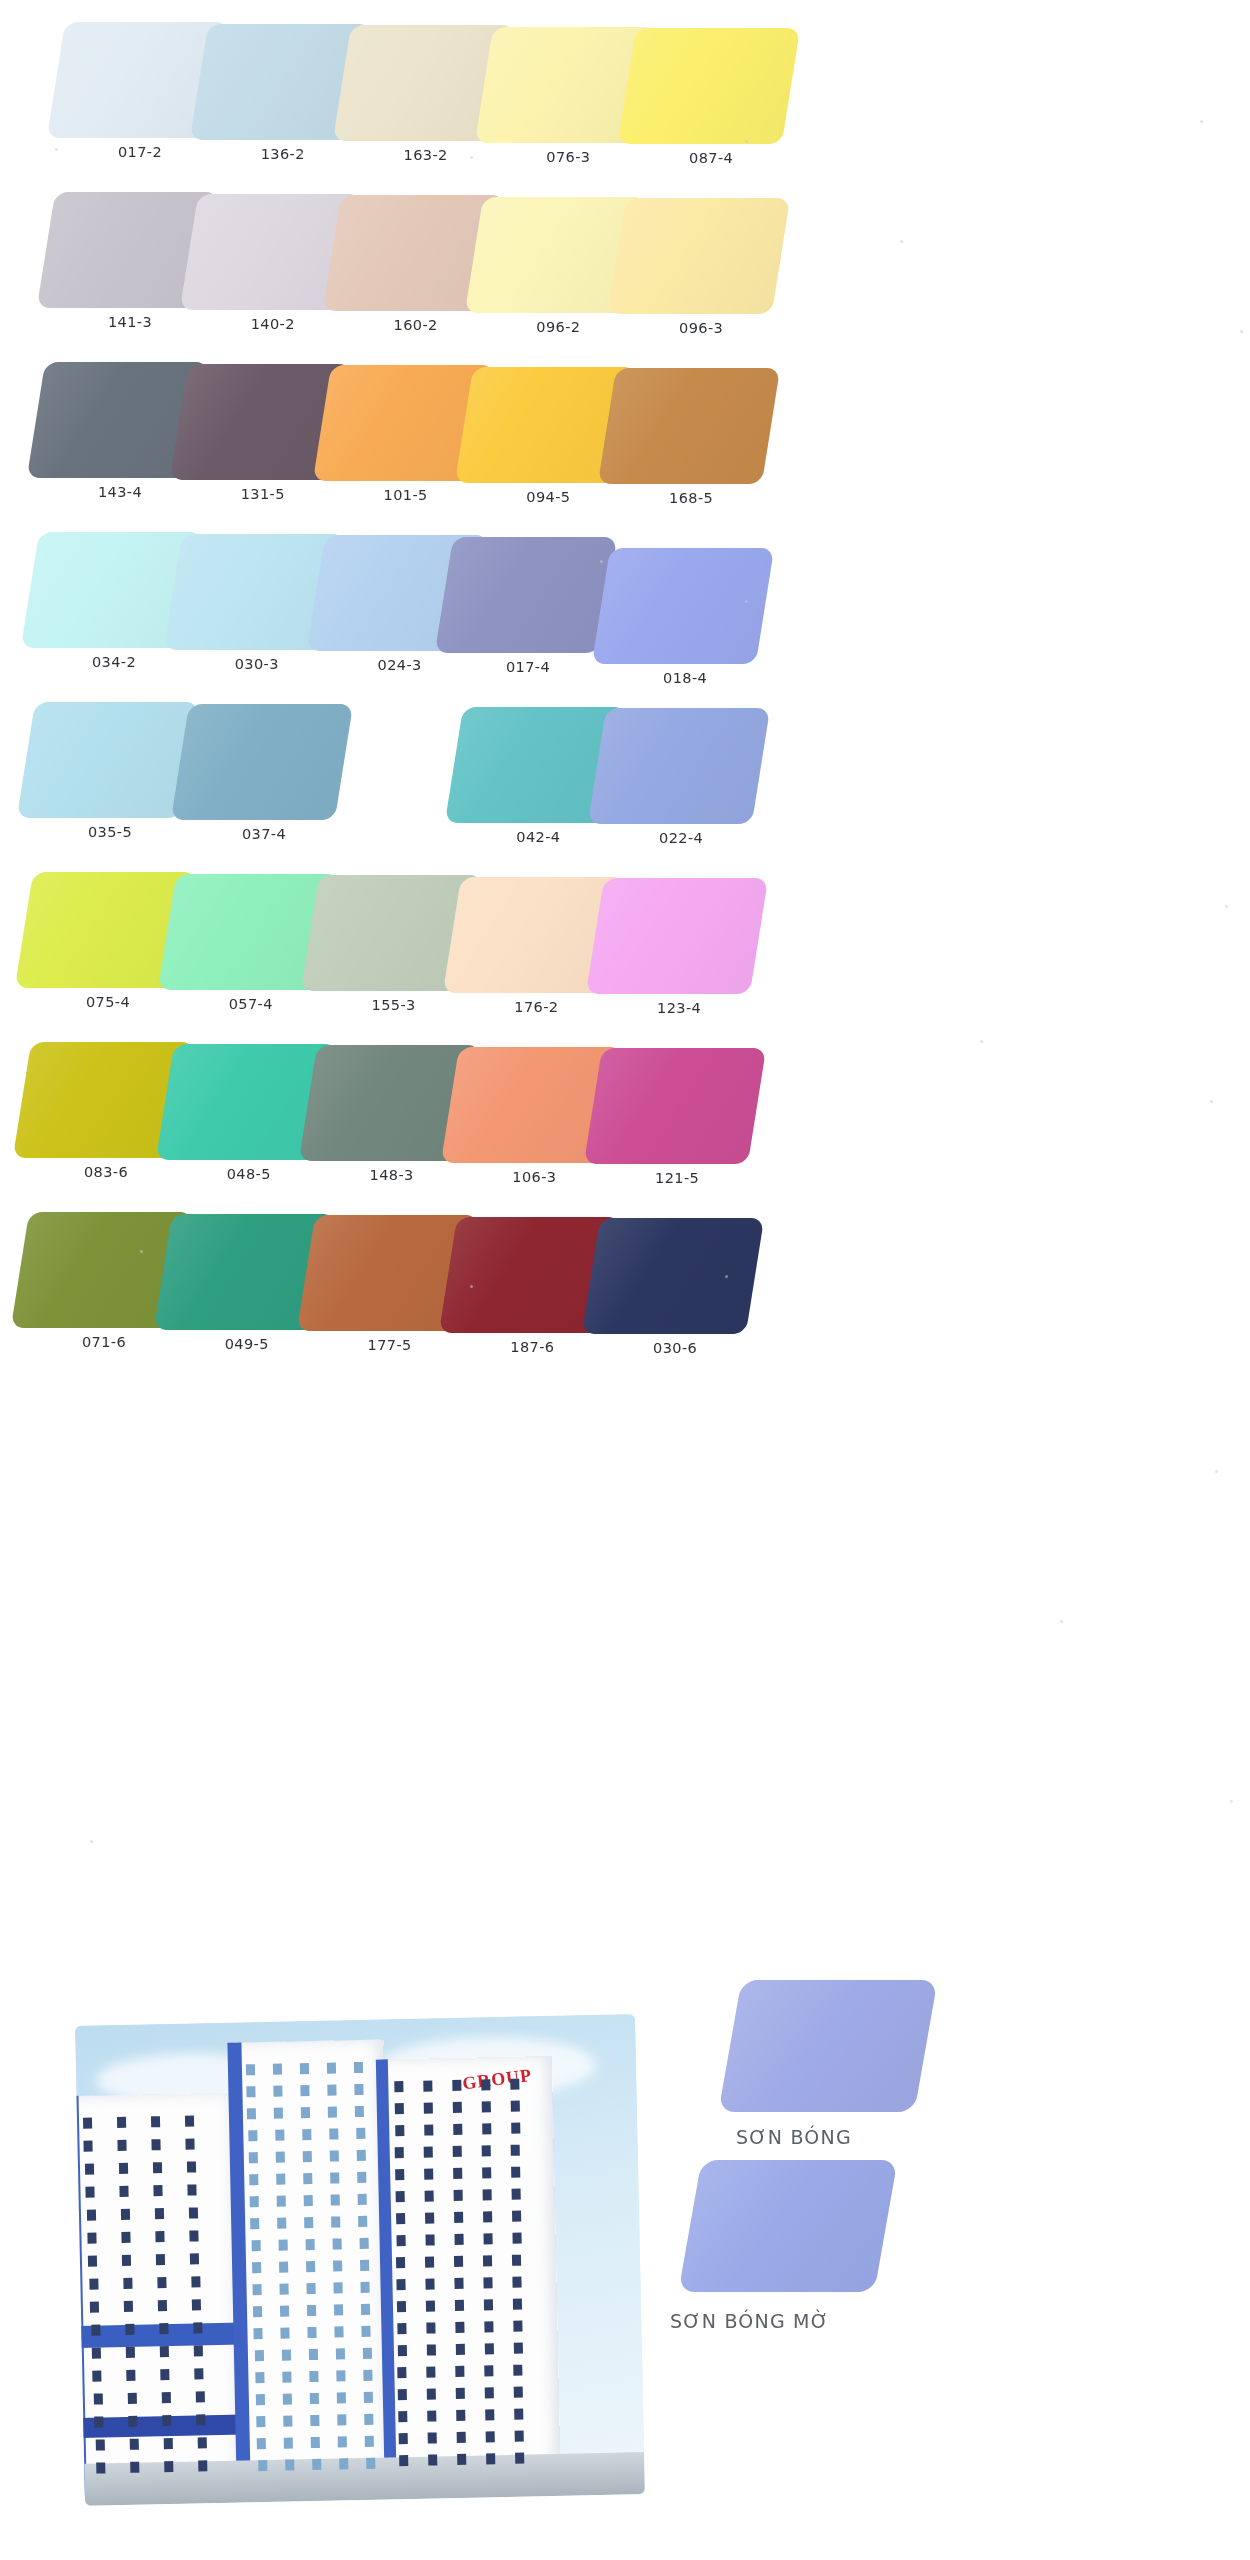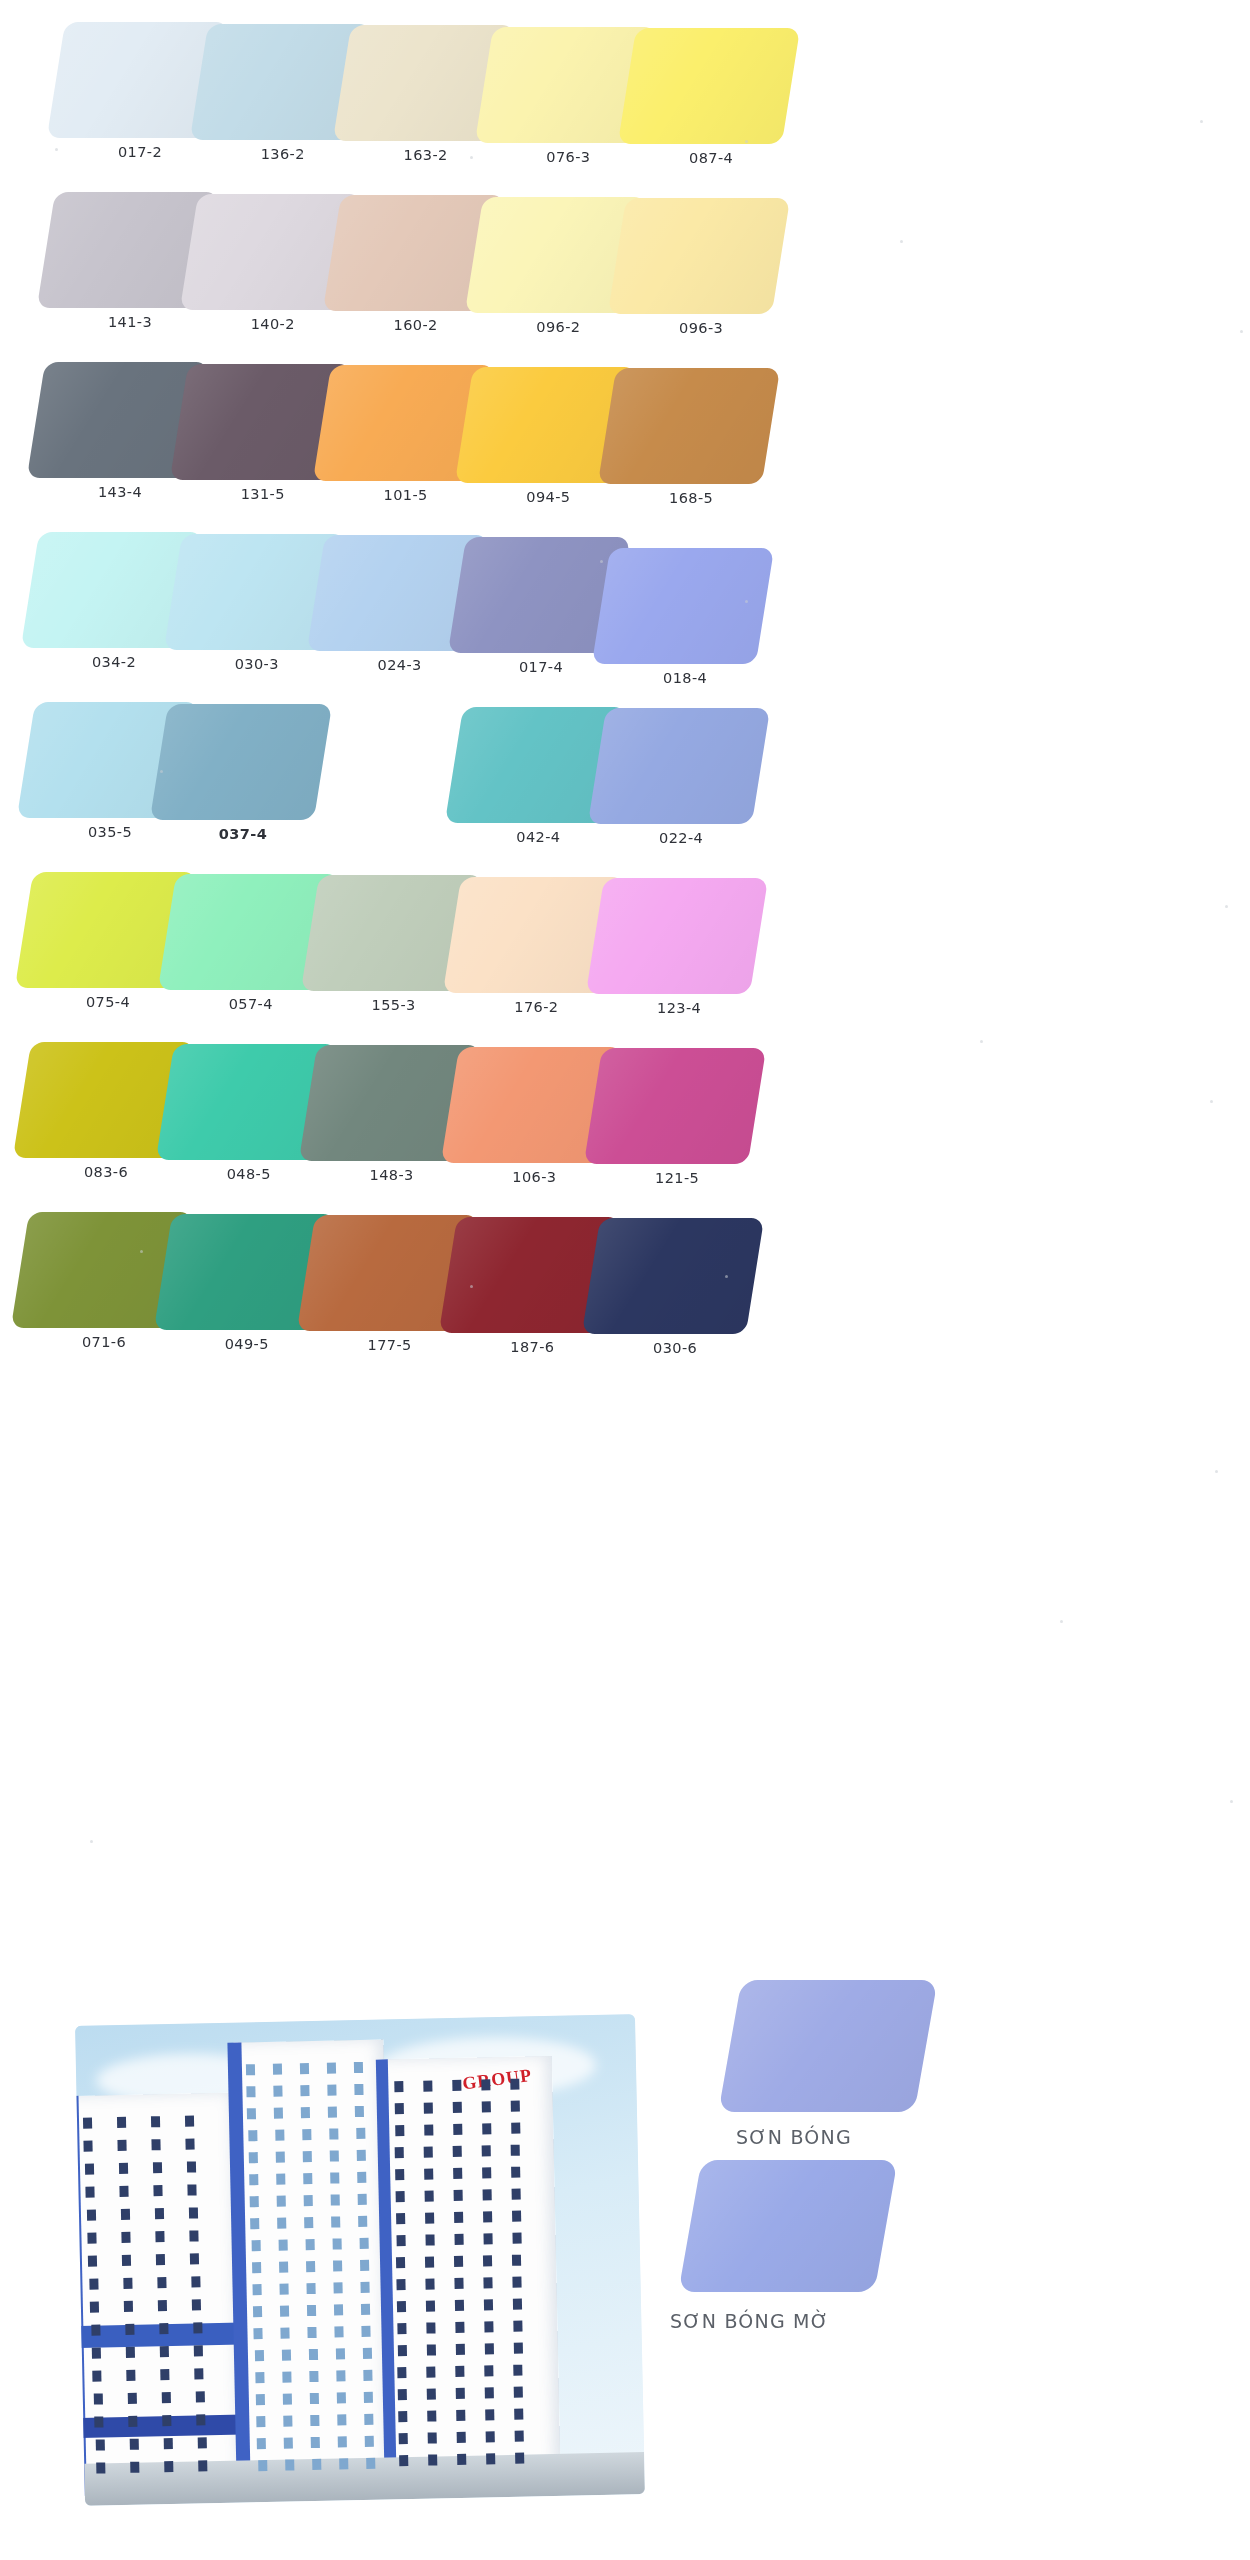--- a/index.html
+++ b/index.html
@@ -243,35 +243,35 @@
           <div class="chip-label">034-2</div>
         </div>
         <div class="cell" style="left: 158.8px; top: 1.5px;">
           <div class="chip" style="background: rgb(189, 229, 242);"></div>
           <div class="chip-label">030-3</div>
         </div>
         <div class="cell" style="left: 301.6px; top: 3px;">
           <div class="chip" style="background: rgb(180, 210, 240);"></div>
           <div class="chip-label">024-3</div>
         </div>
-        <div class="cell" style="left: 443px; top: 4.5px;">
+        <div class="cell" style="left: 430px; top: 4.5px;">
           <div class="chip" style="background: rgb(142, 147, 194);"></div>
           <div class="chip-label">017-4</div>
         </div>
         <div class="cell" style="left: 587.2px; top: 16px;">
           <div class="chip" style="background: rgb(154, 168, 238);"></div>
           <div class="chip-label">018-4</div>
         </div>
       </div>
       <div class="swatch-row" style="position: absolute; left: 0px; top: 698px;">
         <div class="cell" style="left: 12px; top: 0px;">
           <div class="chip" style="background: rgb(179, 224, 238);"></div>
           <div class="chip-label">035-5</div>
         </div>
-        <div class="cell" style="left: 145px; top: 1.5px; font-weight: bold;">
+        <div class="cell" style="left: 166px; top: 1.5px;">
           <div class="chip" style="background: rgb(129, 176, 198);"></div>
           <div class="chip-label">037-4</div>
         </div>
         <div class="cell" style="left: 440.4px; top: 4.5px;">
           <div class="chip" style="background: rgb(99, 195, 198);"></div>
           <div class="chip-label">042-4</div>
         </div>
         <div class="cell" style="left: 583.2px; top: 6px;">
           <div class="chip" style="background: rgb(149, 169, 226);"></div>
           <div class="chip-label">022-4</div>

